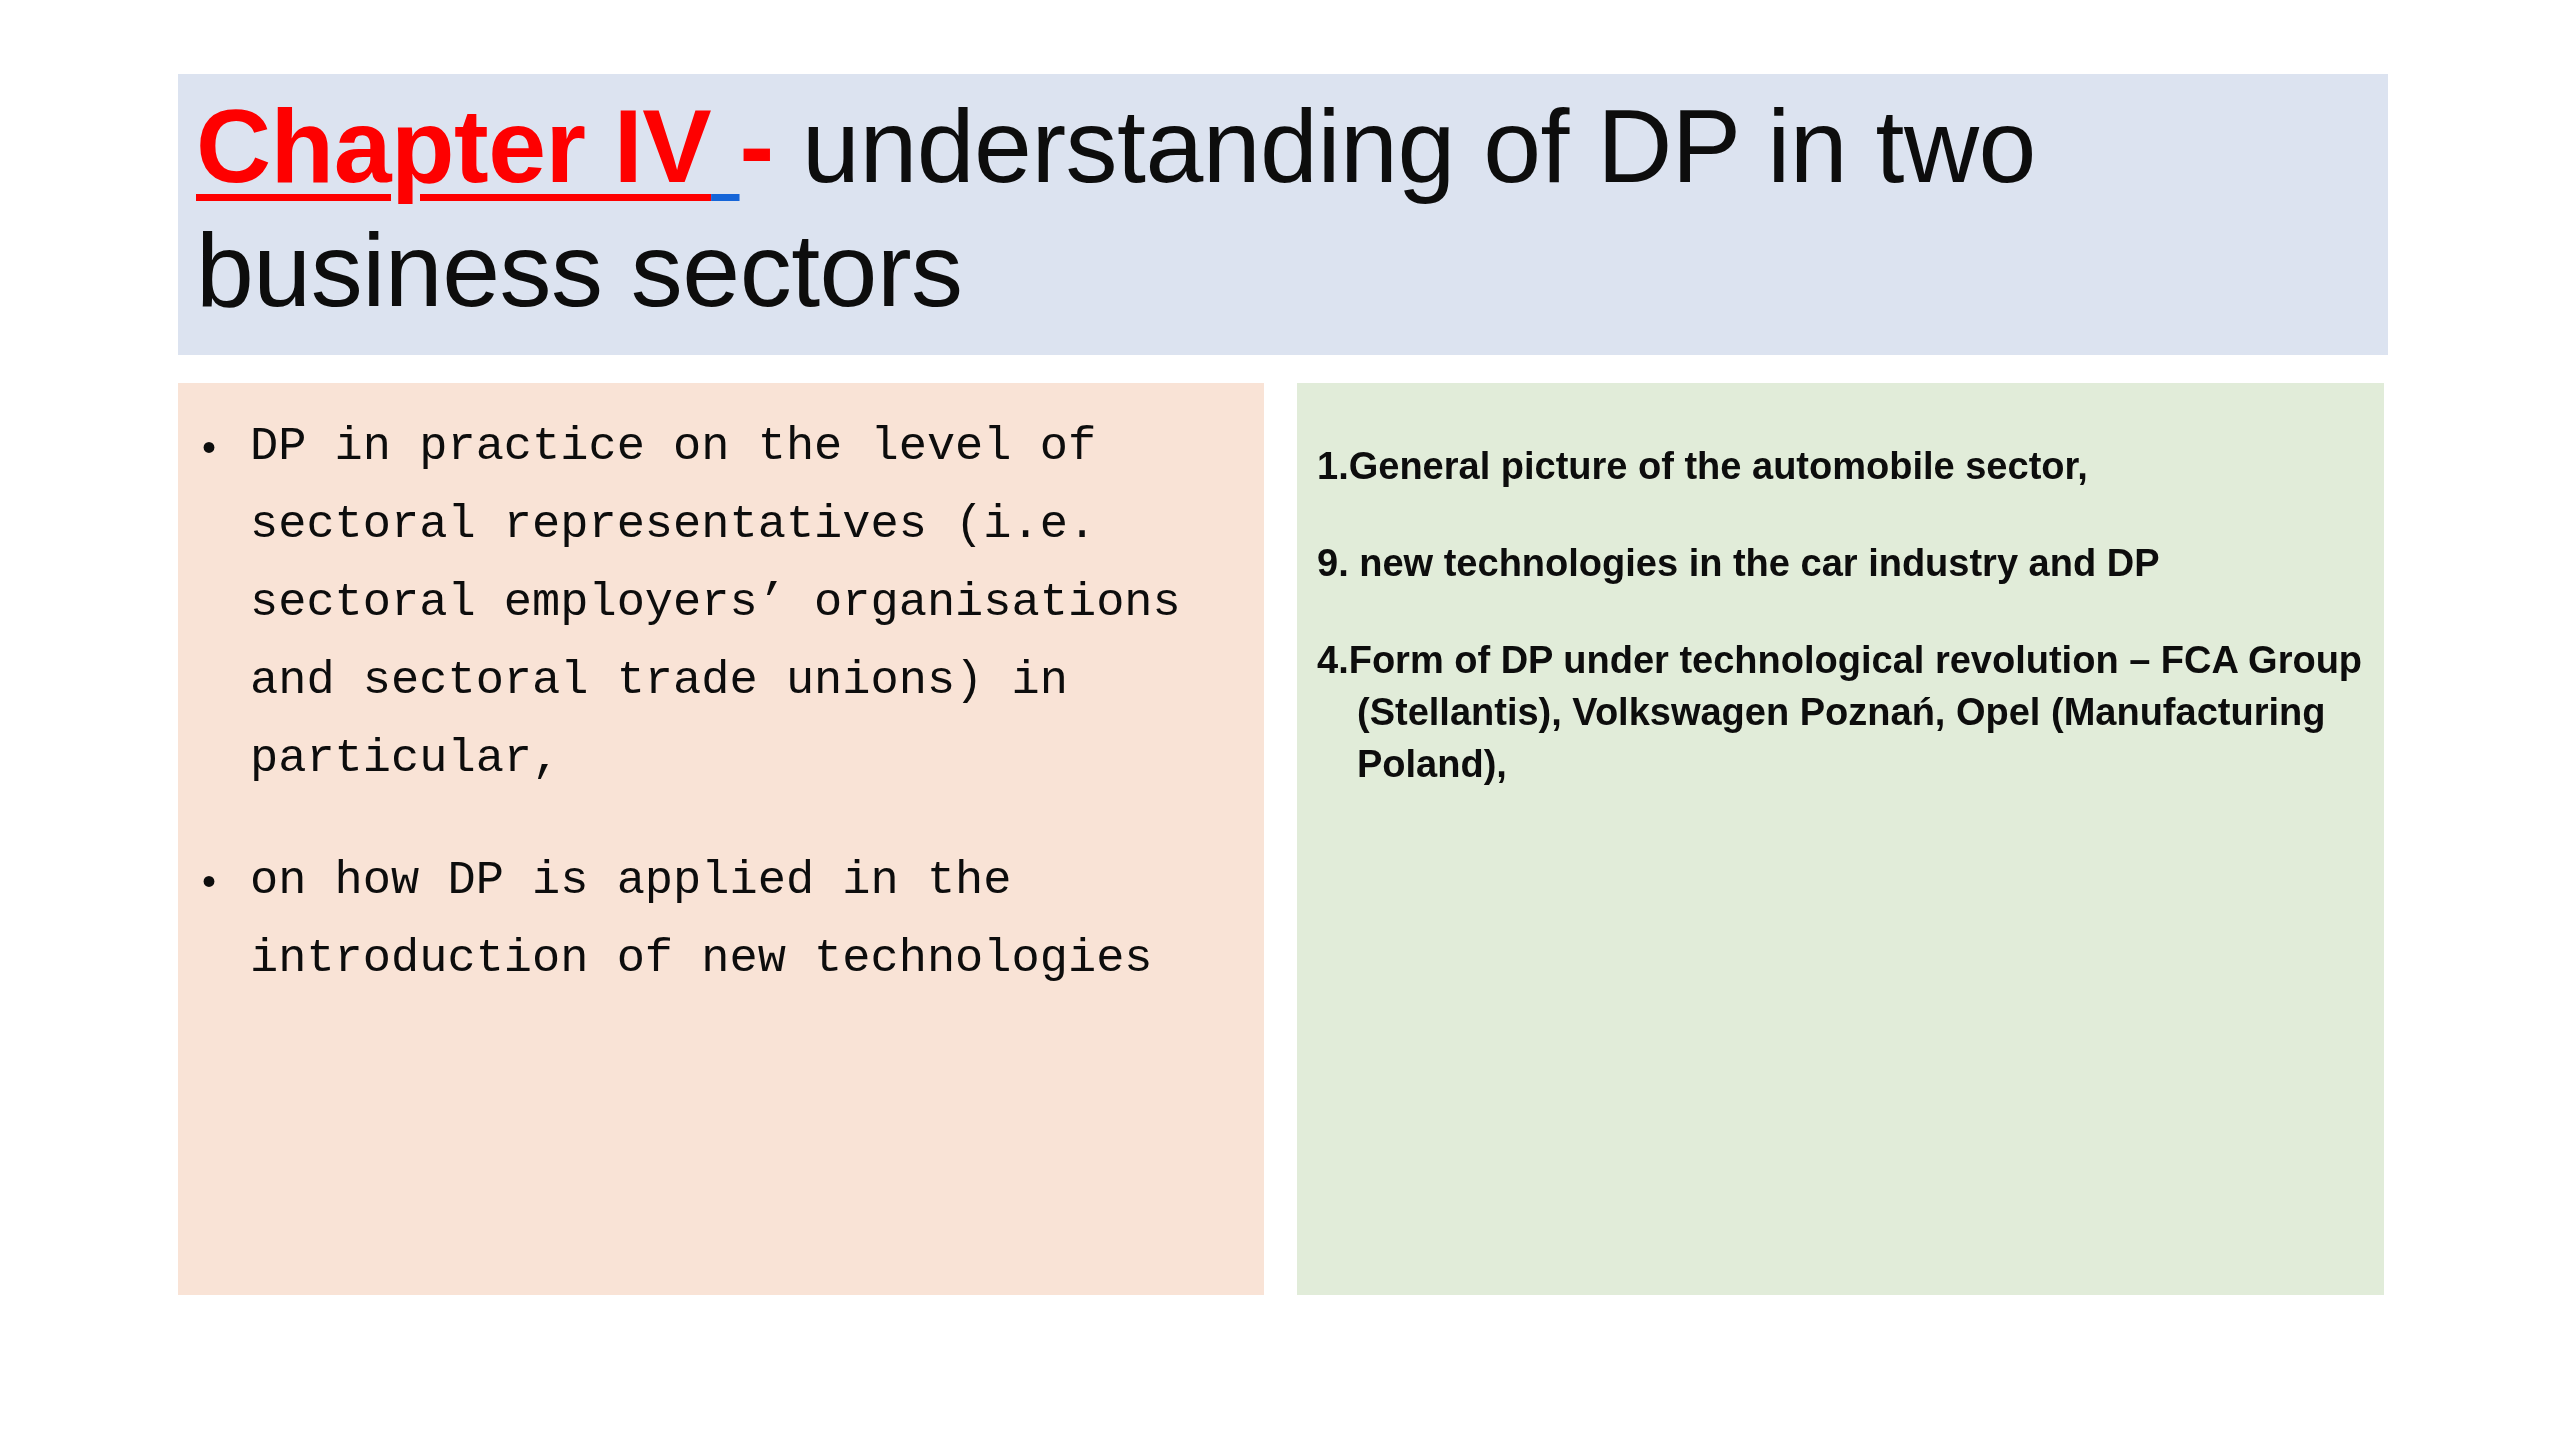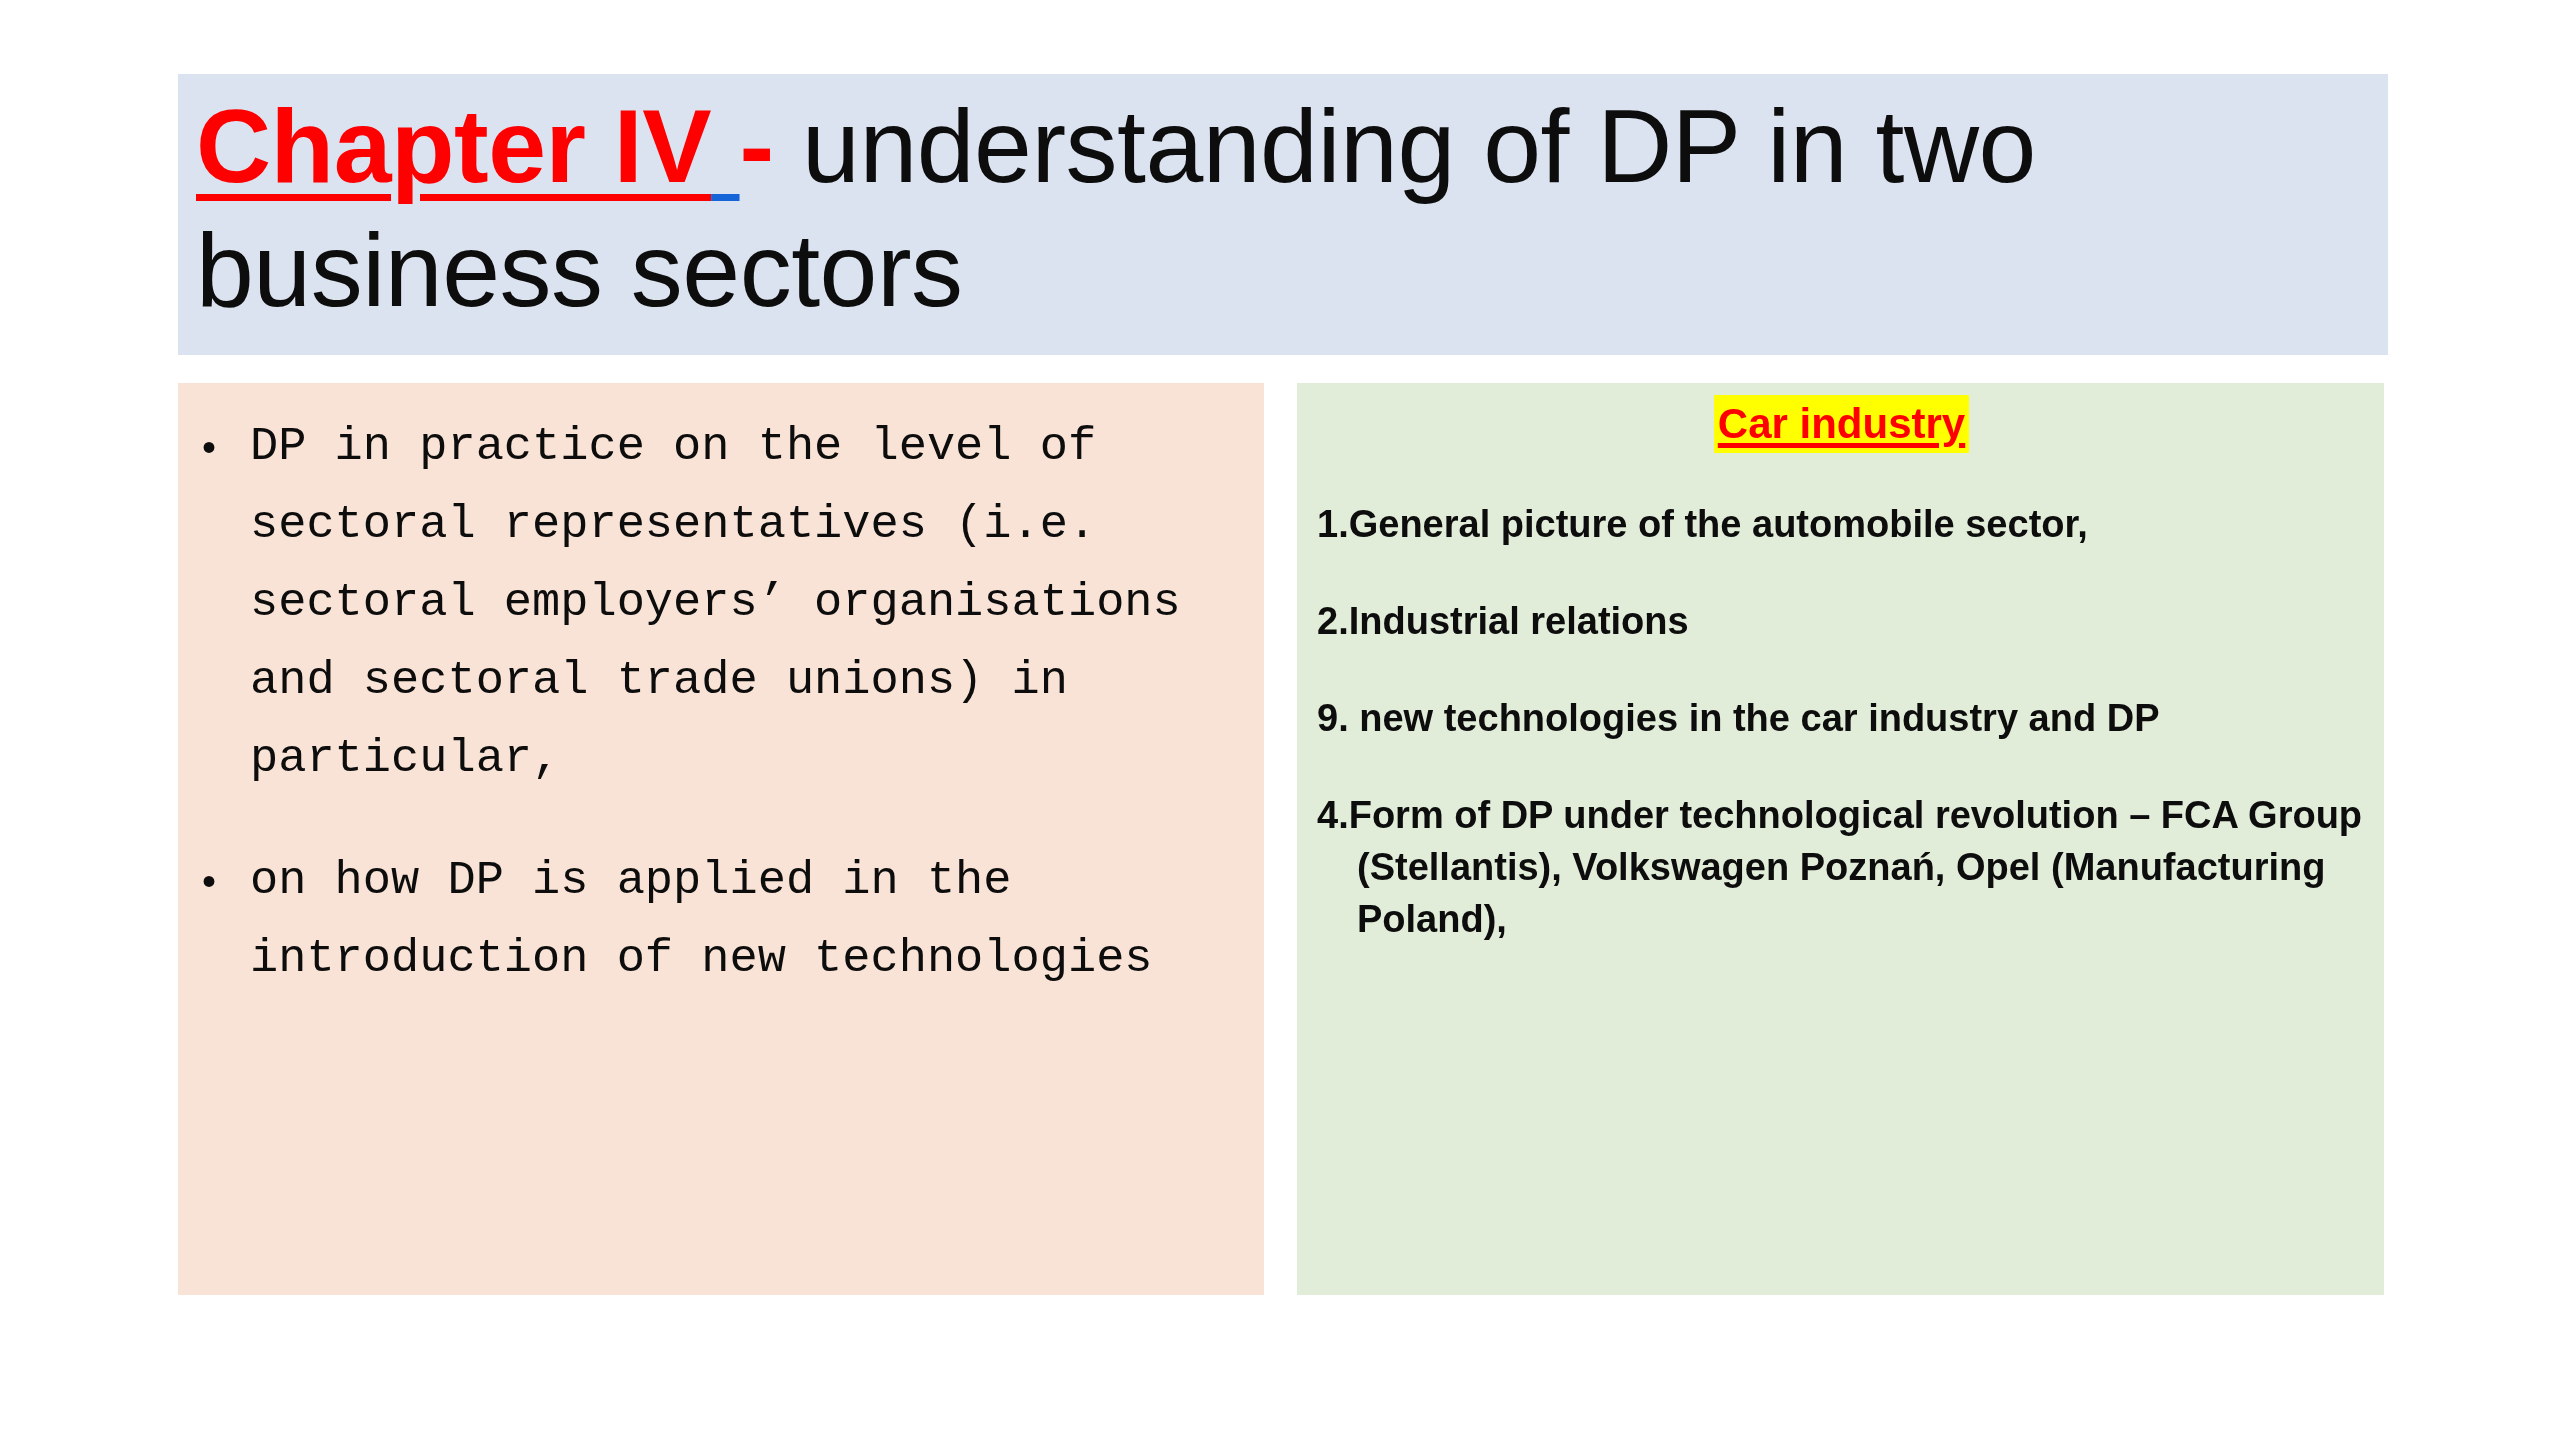--- a/index.html
+++ b/index.html
@@ -157,24 +157,20 @@
 
     <div class="left-bullet">
       <span class="bdot">•</span>
       <span class="btxt">on how DP is applied in the introduction of new technologies</span>
     </div>
 
   </div>
 
   <div id="right-box">
 
-    <div id="car-heading-wrap">
-      <span id="car-heading">Car industry</span>
-    </div>
 
     <div class="num-item">1.General picture of the automobile sector,</div>
-    <div class="num-item">2.Industrial relations</div>
     <div class="num-item">9. new technologies in the car industry and DP</div>
     <div class="num-item">4.Form of DP under technological revolution – FCA Group (Stellantis), Volkswagen Poznań, Opel (Manufacturing Poland),</div>
 
   </div>
 
 </div>
 
 </body></html>

